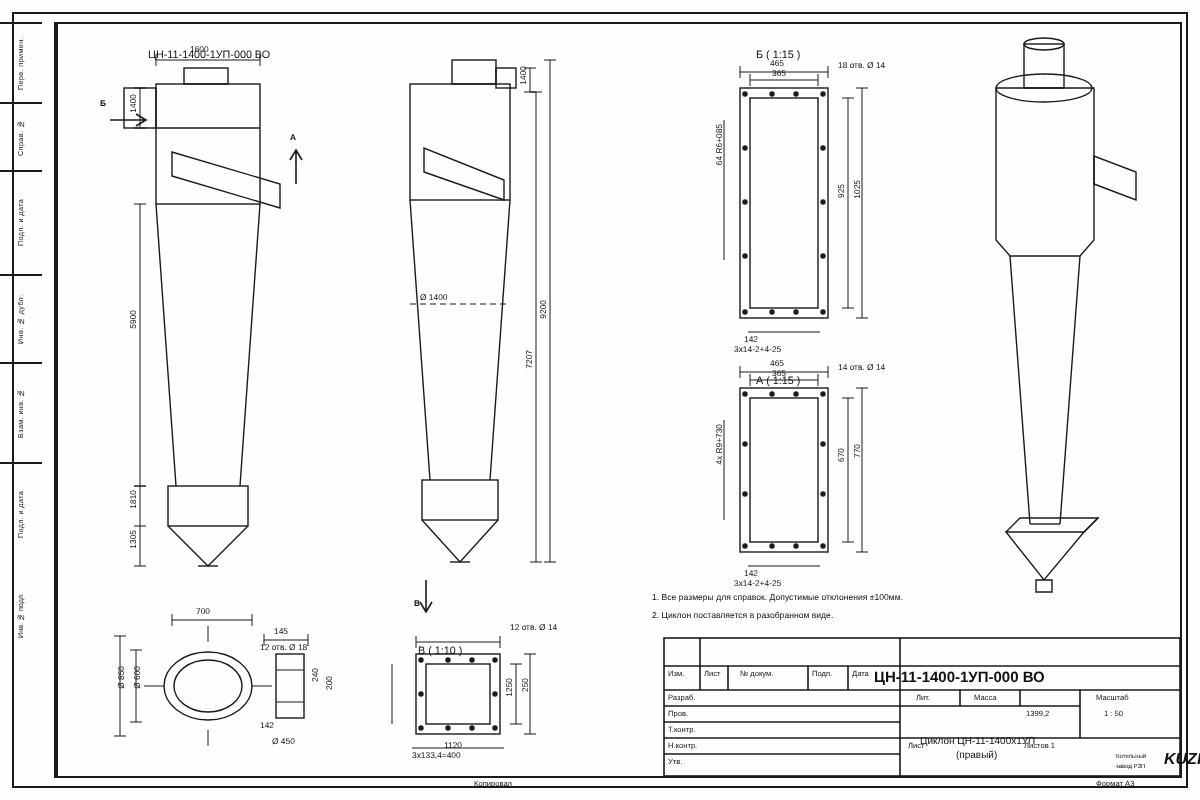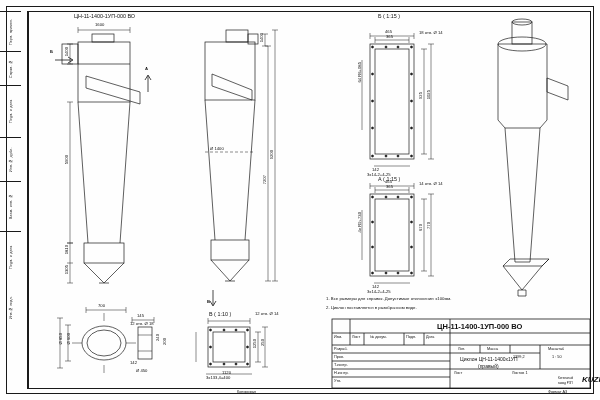--- a/index.html
+++ b/index.html
@@ -10,21 +10,21 @@
   
   .lstrip{position:absolute;left:7px;top:11px;width:21px;height:378px;border-right:1px solid #1a1a1a;box-sizing:border-box;}
   .lcell{position:absolute;left:0;width:21px;border-bottom:1px solid #1a1a1a;box-sizing:border-box;font-size:3.6px;color:#111;
         writing-mode:vertical-rl;transform:rotate(180deg);display:flex;align-items:center;justify-content:center;letter-spacing:.2px;}
   .lcell2{position:absolute;left:0;width:21px;box-sizing:border-box;font-size:3.6px;color:#111;
         writing-mode:vertical-rl;transform:rotate(180deg);display:flex;align-items:center;justify-content:center;}
   
   .lbl{position:absolute;font-size:4.2px;color:#111;white-space:nowrap;}
   .lbl.v{writing-mode:vertical-rl;transform:rotate(180deg);}
   .lbl.b{font-weight:bold;}
-  .ttl{position:absolute;font-size:5.4px;color:#111;white-space:nowrap;}
+  .ttl{position:absolute;font-size:5.4px;color:#111;white-space:nowrap;margin-top:12px;}
   svg{position:absolute;left:0;top:0;width:600px;height:400px;pointer-events:none;}
   .tbtxt{position:absolute;font-size:3.8px;color:#111;white-space:nowrap;}
   .logo{position:absolute;font-size:8px;font-weight:bold;font-style:italic;color:#111;padding-left:39px;}
   .notes{position:absolute;font-size:4.3px;color:#111;line-height:7px;}
   .big{font-size:7.5px;font-weight:bold;}
 </style>
 </head>
 <body>
 
 <div id="sheet">

